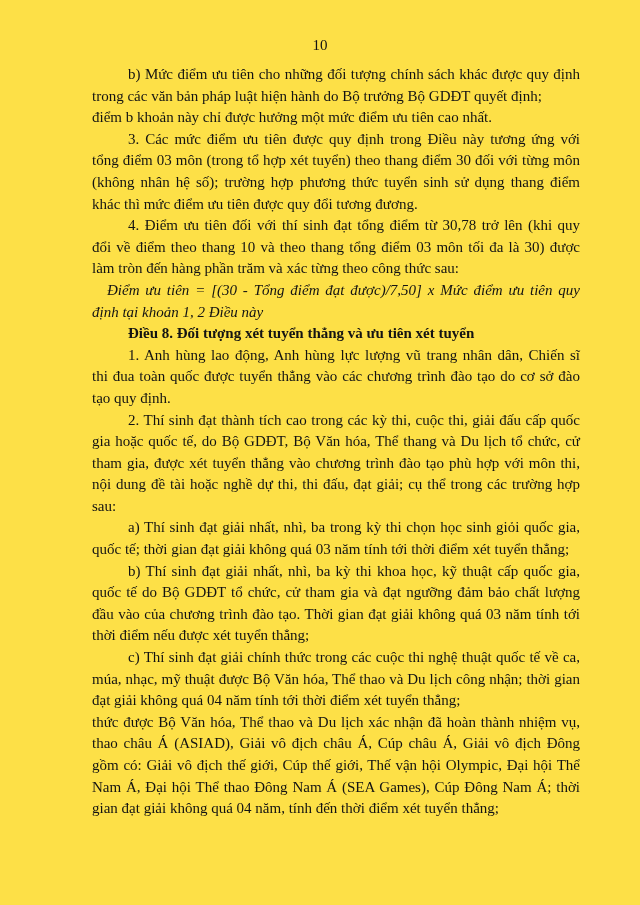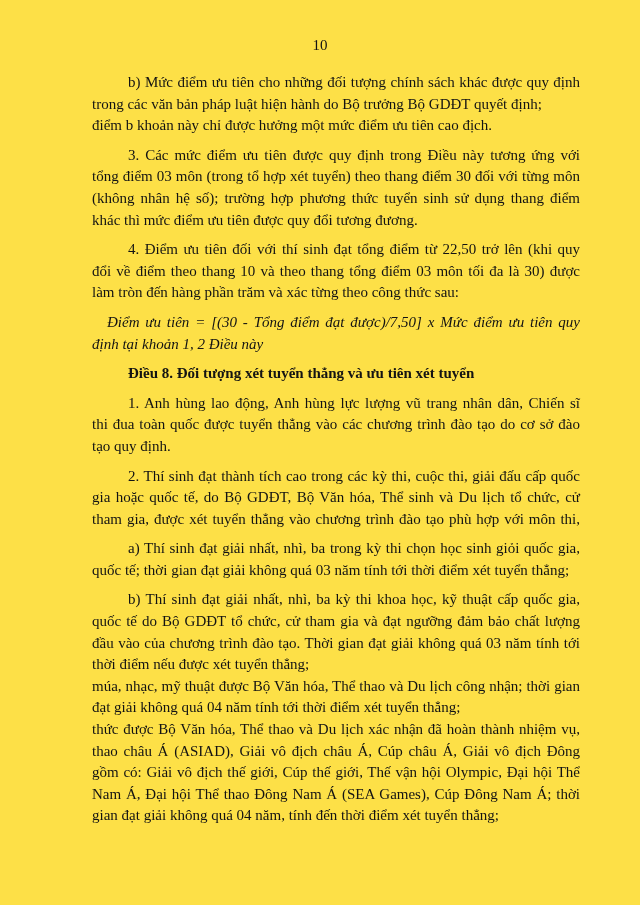--- a/index.html
+++ b/index.html
@@ -37,21 +37,20 @@
   .line {
     text-align: justify;
     text-align-last: justify;
     white-space: normal;
   }
   .line.para-end {
     text-align-last: left;
   }
   .line.first {
     padding-left: 36px;
-    margin-top: 8px;
   }
   .paragraph.formula .line {
     font-style: italic;
   }
   .paragraph.formula .line.first {
     padding-left: 15px;
   }
   .paragraph.heading .line {
     font-weight: bold;
   }
@@ -60,61 +59,63 @@
 <body>
 
 <div class="page">
   <div class="page-number">10</div>
   <div class="body-text">
       <div class="paragraph normal">
         <div class="line first">b) Mức điểm ưu tiên cho những đối tượng chính sách khác được quy định</div>
         <div class="line para-end">trong các văn bản pháp luật hiện hành do Bộ trưởng Bộ GDĐT quyết định;</div>
       </div>
       <div class="paragraph normal">
-        <div class="line para-end">điểm b khoản này chỉ được hưởng một mức điểm ưu tiên cao địch.</div>
+        <div class="line para-end">điểm b khoản này chỉ được hưởng một mức điểm ưu tiên cao nhất.</div>
       </div>
       <div class="paragraph normal">
         <div class="line first">3. Các mức điểm ưu tiên được quy định trong Điều này tương ứng với</div>
         <div class="line">tổng điểm 03 môn (trong tổ hợp xét tuyển) theo thang điểm 30 đối với từng môn</div>
         <div class="line">(không nhân hệ số); trường hợp phương thức tuyển sinh sử dụng thang điểm</div>
         <div class="line para-end">khác thì mức điểm ưu tiên được quy đổi tương đương.</div>
       </div>
       <div class="paragraph normal">
-        <div class="line first">4. Điểm ưu tiên đối với thí sinh đạt tổng điểm từ 22,50 trở lên (khi quy</div>
+        <div class="line first">4. Điểm ưu tiên đối với thí sinh đạt tổng điểm từ 30,78 trở lên (khi quy</div>
         <div class="line">đổi về điểm theo thang 10 và theo thang tổng điểm 03 môn tối đa là 30) được</div>
         <div class="line para-end">làm tròn đến hàng phần trăm và xác từng theo công thức sau:</div>
       </div>
       <div class="paragraph formula">
         <div class="line first">Điểm ưu tiên = [(30 - Tổng điểm đạt được)/7,50] x Mức điểm ưu tiên quy</div>
         <div class="line para-end">định tại khoản 1, 2 Điều này</div>
       </div>
       <div class="paragraph heading">
         <div class="line first para-end">Điều 8. Đối tượng xét tuyển thẳng và ưu tiên xét tuyển</div>
       </div>
       <div class="paragraph normal">
         <div class="line first">1. Anh hùng lao động, Anh hùng lực lượng vũ trang nhân dân, Chiến sĩ</div>
         <div class="line">thi đua toàn quốc được tuyển thẳng vào các chương trình đào tạo do cơ sở đào</div>
         <div class="line para-end">tạo quy định.</div>
       </div>
       <div class="paragraph normal">
         <div class="line first">2. Thí sinh đạt thành tích cao trong các kỳ thi, cuộc thi, giải đấu cấp quốc</div>
-        <div class="line">gia hoặc quốc tế, do Bộ GDĐT, Bộ Văn hóa, Thể sinh và Du lịch tổ chức, cử</div>
+        <div class="line">gia hoặc quốc tế, do Bộ GDĐT, Bộ Văn hóa, Thể thang và Du lịch tổ chức, cử</div>
         <div class="line">tham gia, được xét tuyển thẳng vào chương trình đào tạo phù hợp với môn thi,</div>
+        <div class="line para-end">nội dung đề tài hoặc nghề dự thi, thi đấu, đạt giải; cụ thể trong các trường hợp sau:</div>
       </div>
       <div class="paragraph normal">
         <div class="line first">a) Thí sinh đạt giải nhất, nhì, ba trong kỳ thi chọn học sinh giỏi quốc gia,</div>
         <div class="line para-end">quốc tế; thời gian đạt giải không quá 03 năm tính tới thời điểm xét tuyển thẳng;</div>
       </div>
       <div class="paragraph normal">
         <div class="line first">b) Thí sinh đạt giải nhất, nhì, ba kỳ thi khoa học, kỹ thuật cấp quốc gia,</div>
         <div class="line">quốc tế do Bộ GDĐT tổ chức, cử tham gia và đạt ngưỡng đảm bảo chất lượng</div>
         <div class="line">đầu vào của chương trình đào tạo. Thời gian đạt giải không quá 03 năm tính tới</div>
         <div class="line para-end">thời điểm nếu được xét tuyển thẳng;</div>
       </div>
       <div class="paragraph normal">
+        <div class="line first">c) Thí sinh đạt giải chính thức trong các cuộc thi nghệ thuật quốc tế về ca,</div>
         <div class="line">múa, nhạc, mỹ thuật được Bộ Văn hóa, Thể thao và Du lịch công nhận; thời gian</div>
         <div class="line para-end">đạt giải không quá 04 năm tính tới thời điểm xét tuyển thẳng;</div>
       </div>
       <div class="paragraph normal">
         <div class="line">thức được Bộ Văn hóa, Thể thao và Du lịch xác nhận đã hoàn thành nhiệm vụ,</div>
         <div class="line">thao châu Á (ASIAD), Giải vô địch châu Á, Cúp châu Á, Giải vô địch Đông</div>
         <div class="line">gồm có: Giải vô địch thế giới, Cúp thế giới, Thế vận hội Olympic, Đại hội Thể</div>
         <div class="line">Nam Á, Đại hội Thể thao Đông Nam Á (SEA Games), Cúp Đông Nam Á; thời</div>
         <div class="line para-end">gian đạt giải không quá 04 năm, tính đến thời điểm xét tuyển thẳng;</div>
       </div>

